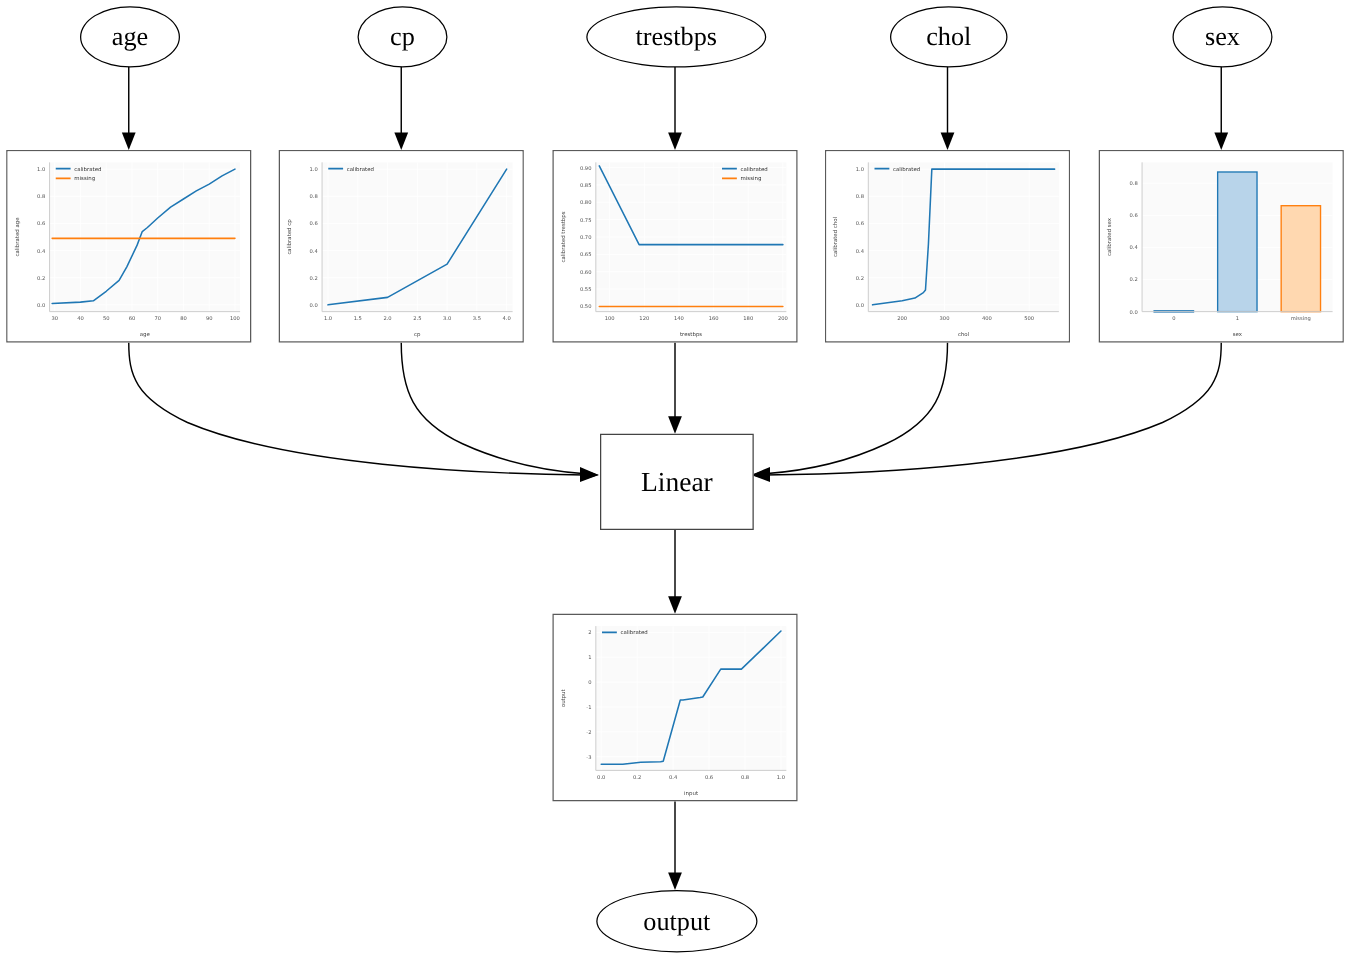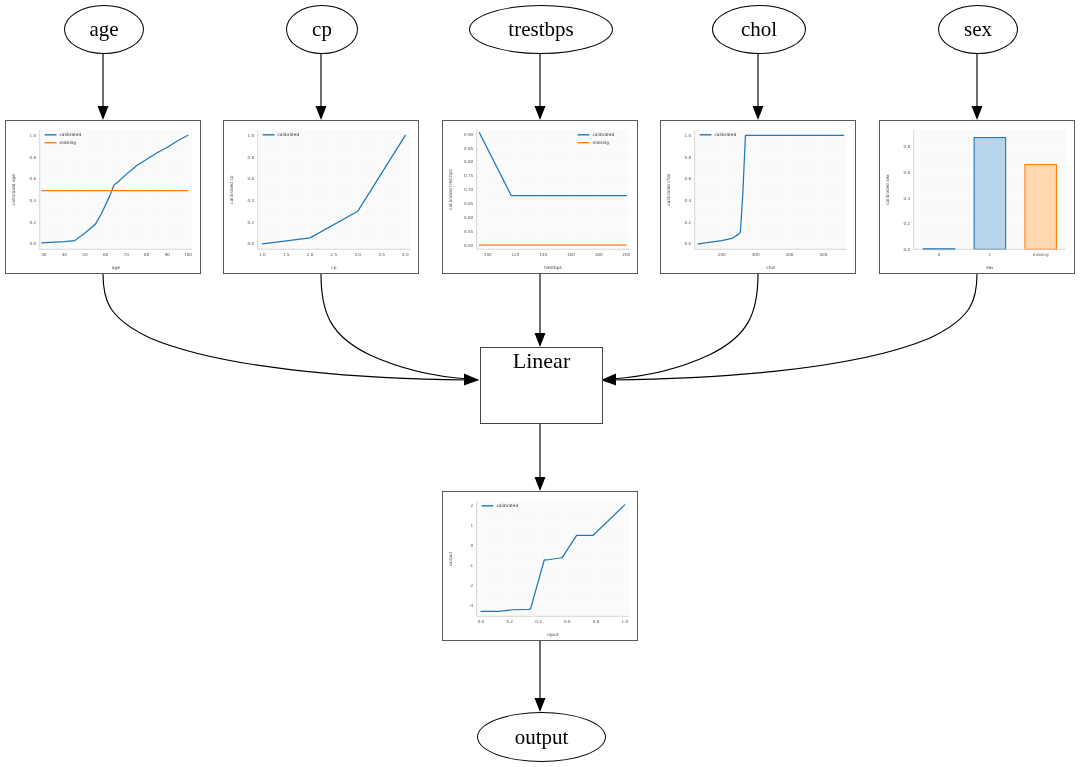--- a/index.html
+++ b/index.html
@@ -9,21 +9,21 @@
   svg.layer{pointer-events:none;}
 
   
   .node-ellipse{
     position:absolute;border:1.2px solid #000;border-radius:50%;
     background:#fff;display:flex;align-items:center;justify-content:center;
     font-family:"Liberation Serif",serif;color:#000;
   }
   .node-box{
     position:absolute;border:1.2px solid #444;background:#fff;
-    display:flex;justify-content:center;
+    display:flex;align-items:center;justify-content:center;
     font-family:"Liberation Serif",serif;color:#000;
   }
 
   
   .panel{
     position:absolute;border:1.3px solid #5a5a5a;background:#fff;box-sizing:border-box;
   }
   .plot{position:absolute;left:0;top:0;width:100%;height:100%;}
   .axisline{stroke:#cccccc;stroke-width:0.8;}
   .tick{font-family:"DejaVu Sans",sans-serif;fill:#555;font-size:4.2px;}

